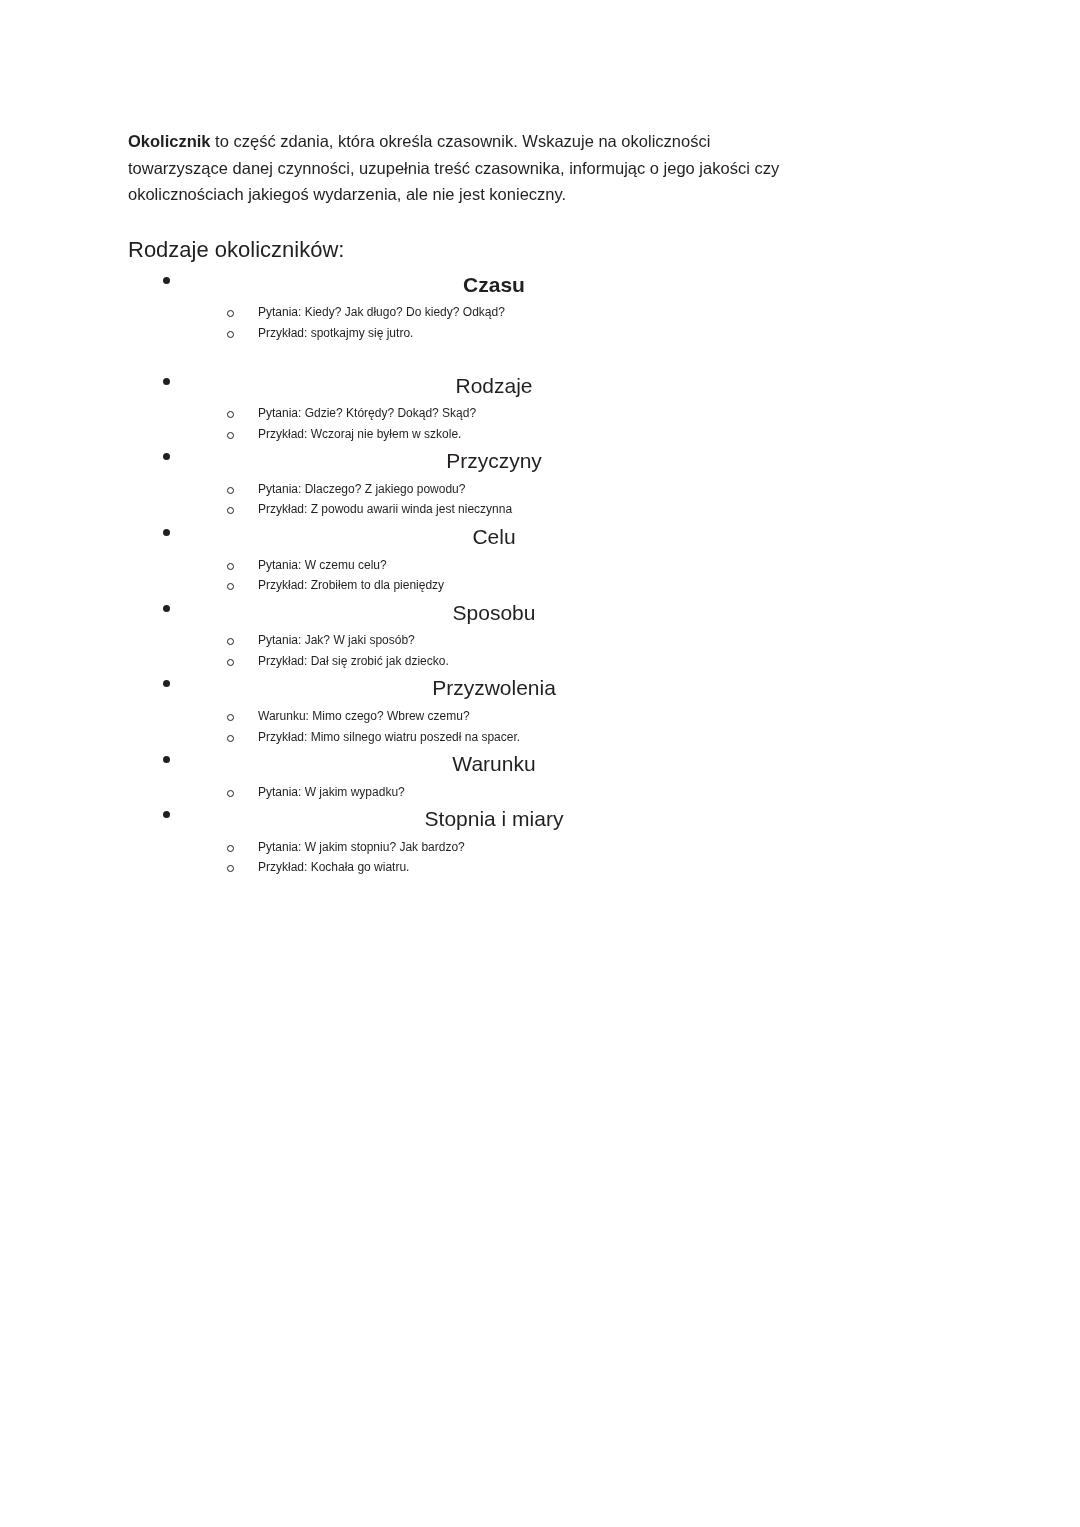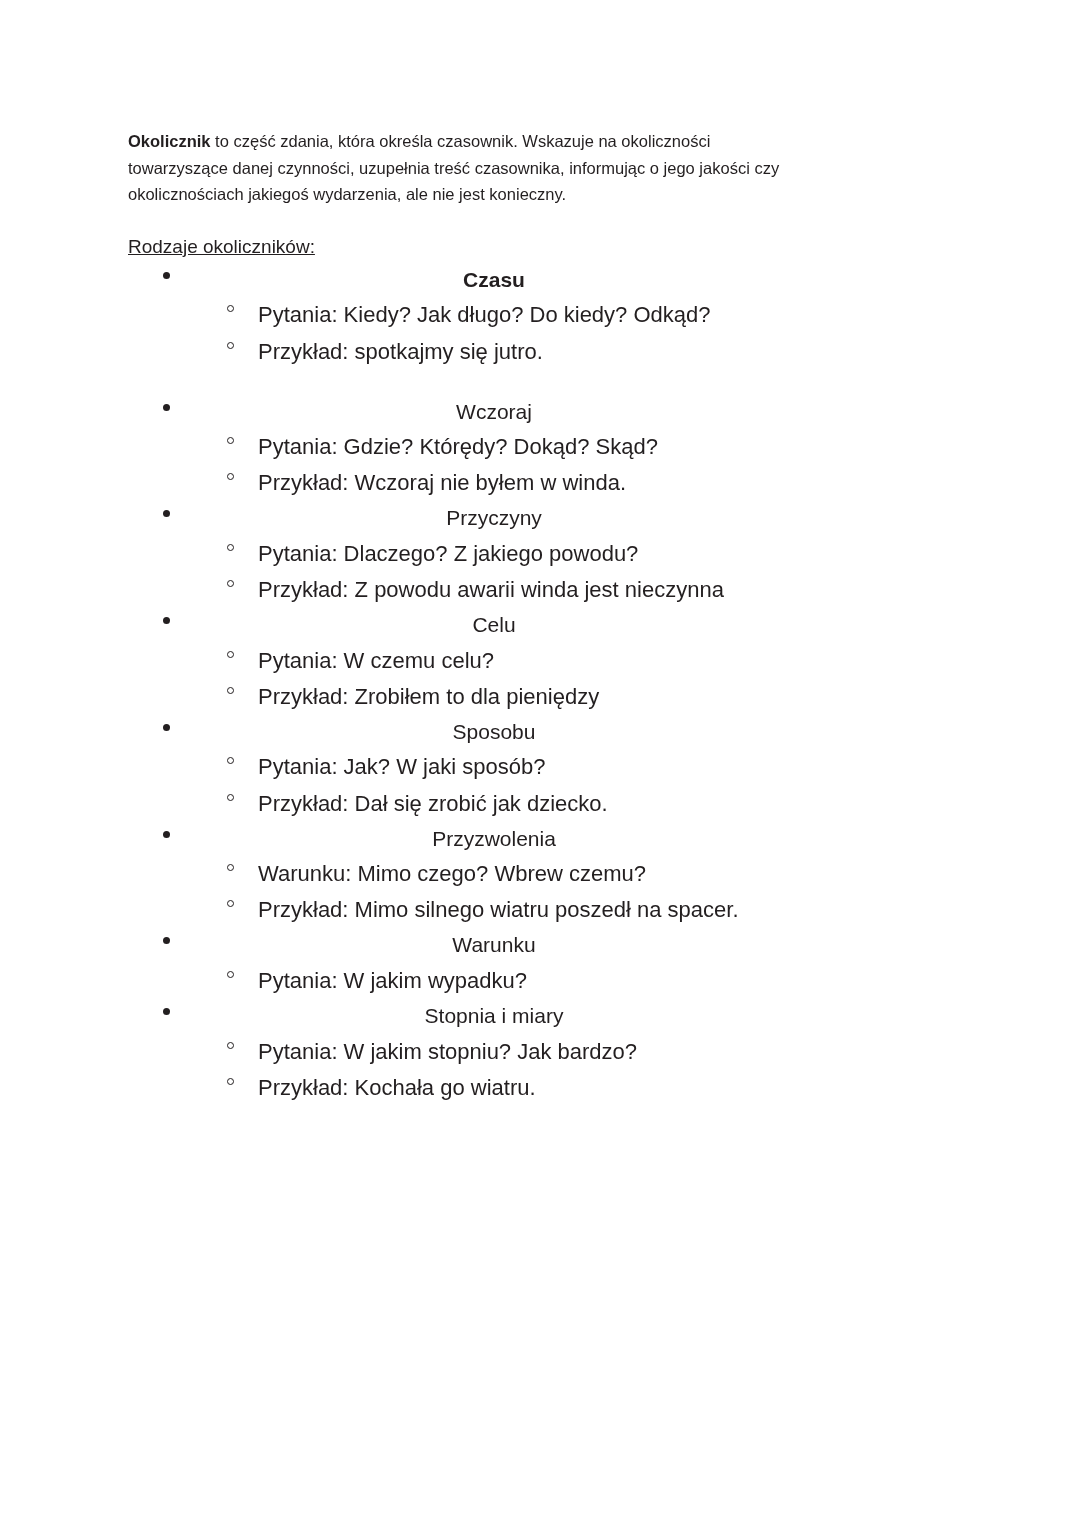--- a/index.html
+++ b/index.html
@@ -26,24 +26,23 @@
     font-size: 16.5px;
     line-height: 1.62;
     margin: 0 0 0 0;
     max-width: 800px;
     text-align: left;
   }
   .intro .term {
     font-weight: bold;
   }
   .section-label {
-    font-size: 19px;
+    font-size: 22px;
     line-height: 1.62;
     margin: 24px 0 0 0;
-    text-decoration: underline;
   }
   ul.kinds {
     list-style: none;
     margin: 0;
     padding: 0;
   }
   ul.kinds > li.kind {
     position: relative;
     margin: 0;
     padding: 0 0 0 68px;
@@ -68,21 +67,21 @@
     font-weight: bold;
   }
   ul.details {
     list-style: none;
     margin: 0;
     padding: 0;
   }
   ul.details > li.detail {
     position: relative;
     padding: 0 0 0 62px;
-    font-size: 22px;
+    font-size: 12px;
     line-height: 1.55;
   }
   ul.details > li.detail .obullet {
     position: absolute;
     left: 31px;
     top: 8px;
     width: 7px;
     height: 7px;
     border: 1.2px solid #231f20;
     border-radius: 50%;
@@ -117,29 +116,29 @@
           </li>
           <li class="detail">
             <span class="obullet"></span>
             <span class="detail-text">Przykład: spotkajmy się jutro.</span>
           </li>
         </ul>
         <div class="gap"></div>
       </li>
       <li class="kind">
         <span class="bullet"></span>
-        <span class="kind-name">Wczoraj</span>
+        <span class="kind-name">Rodzaje</span>
         <ul class="details">
           <li class="detail">
             <span class="obullet"></span>
             <span class="detail-text">Pytania: Gdzie? Którędy? Dokąd? Skąd?</span>
           </li>
           <li class="detail">
             <span class="obullet"></span>
-            <span class="detail-text">Przykład: Wczoraj nie byłem w winda.</span>
+            <span class="detail-text">Przykład: Wczoraj nie byłem w szkole.</span>
           </li>
         </ul>
       </li>
       <li class="kind">
         <span class="bullet"></span>
         <span class="kind-name">Przyczyny</span>
         <ul class="details">
           <li class="detail">
             <span class="obullet"></span>
             <span class="detail-text">Pytania: Dlaczego? Z jakiego powodu?</span>

